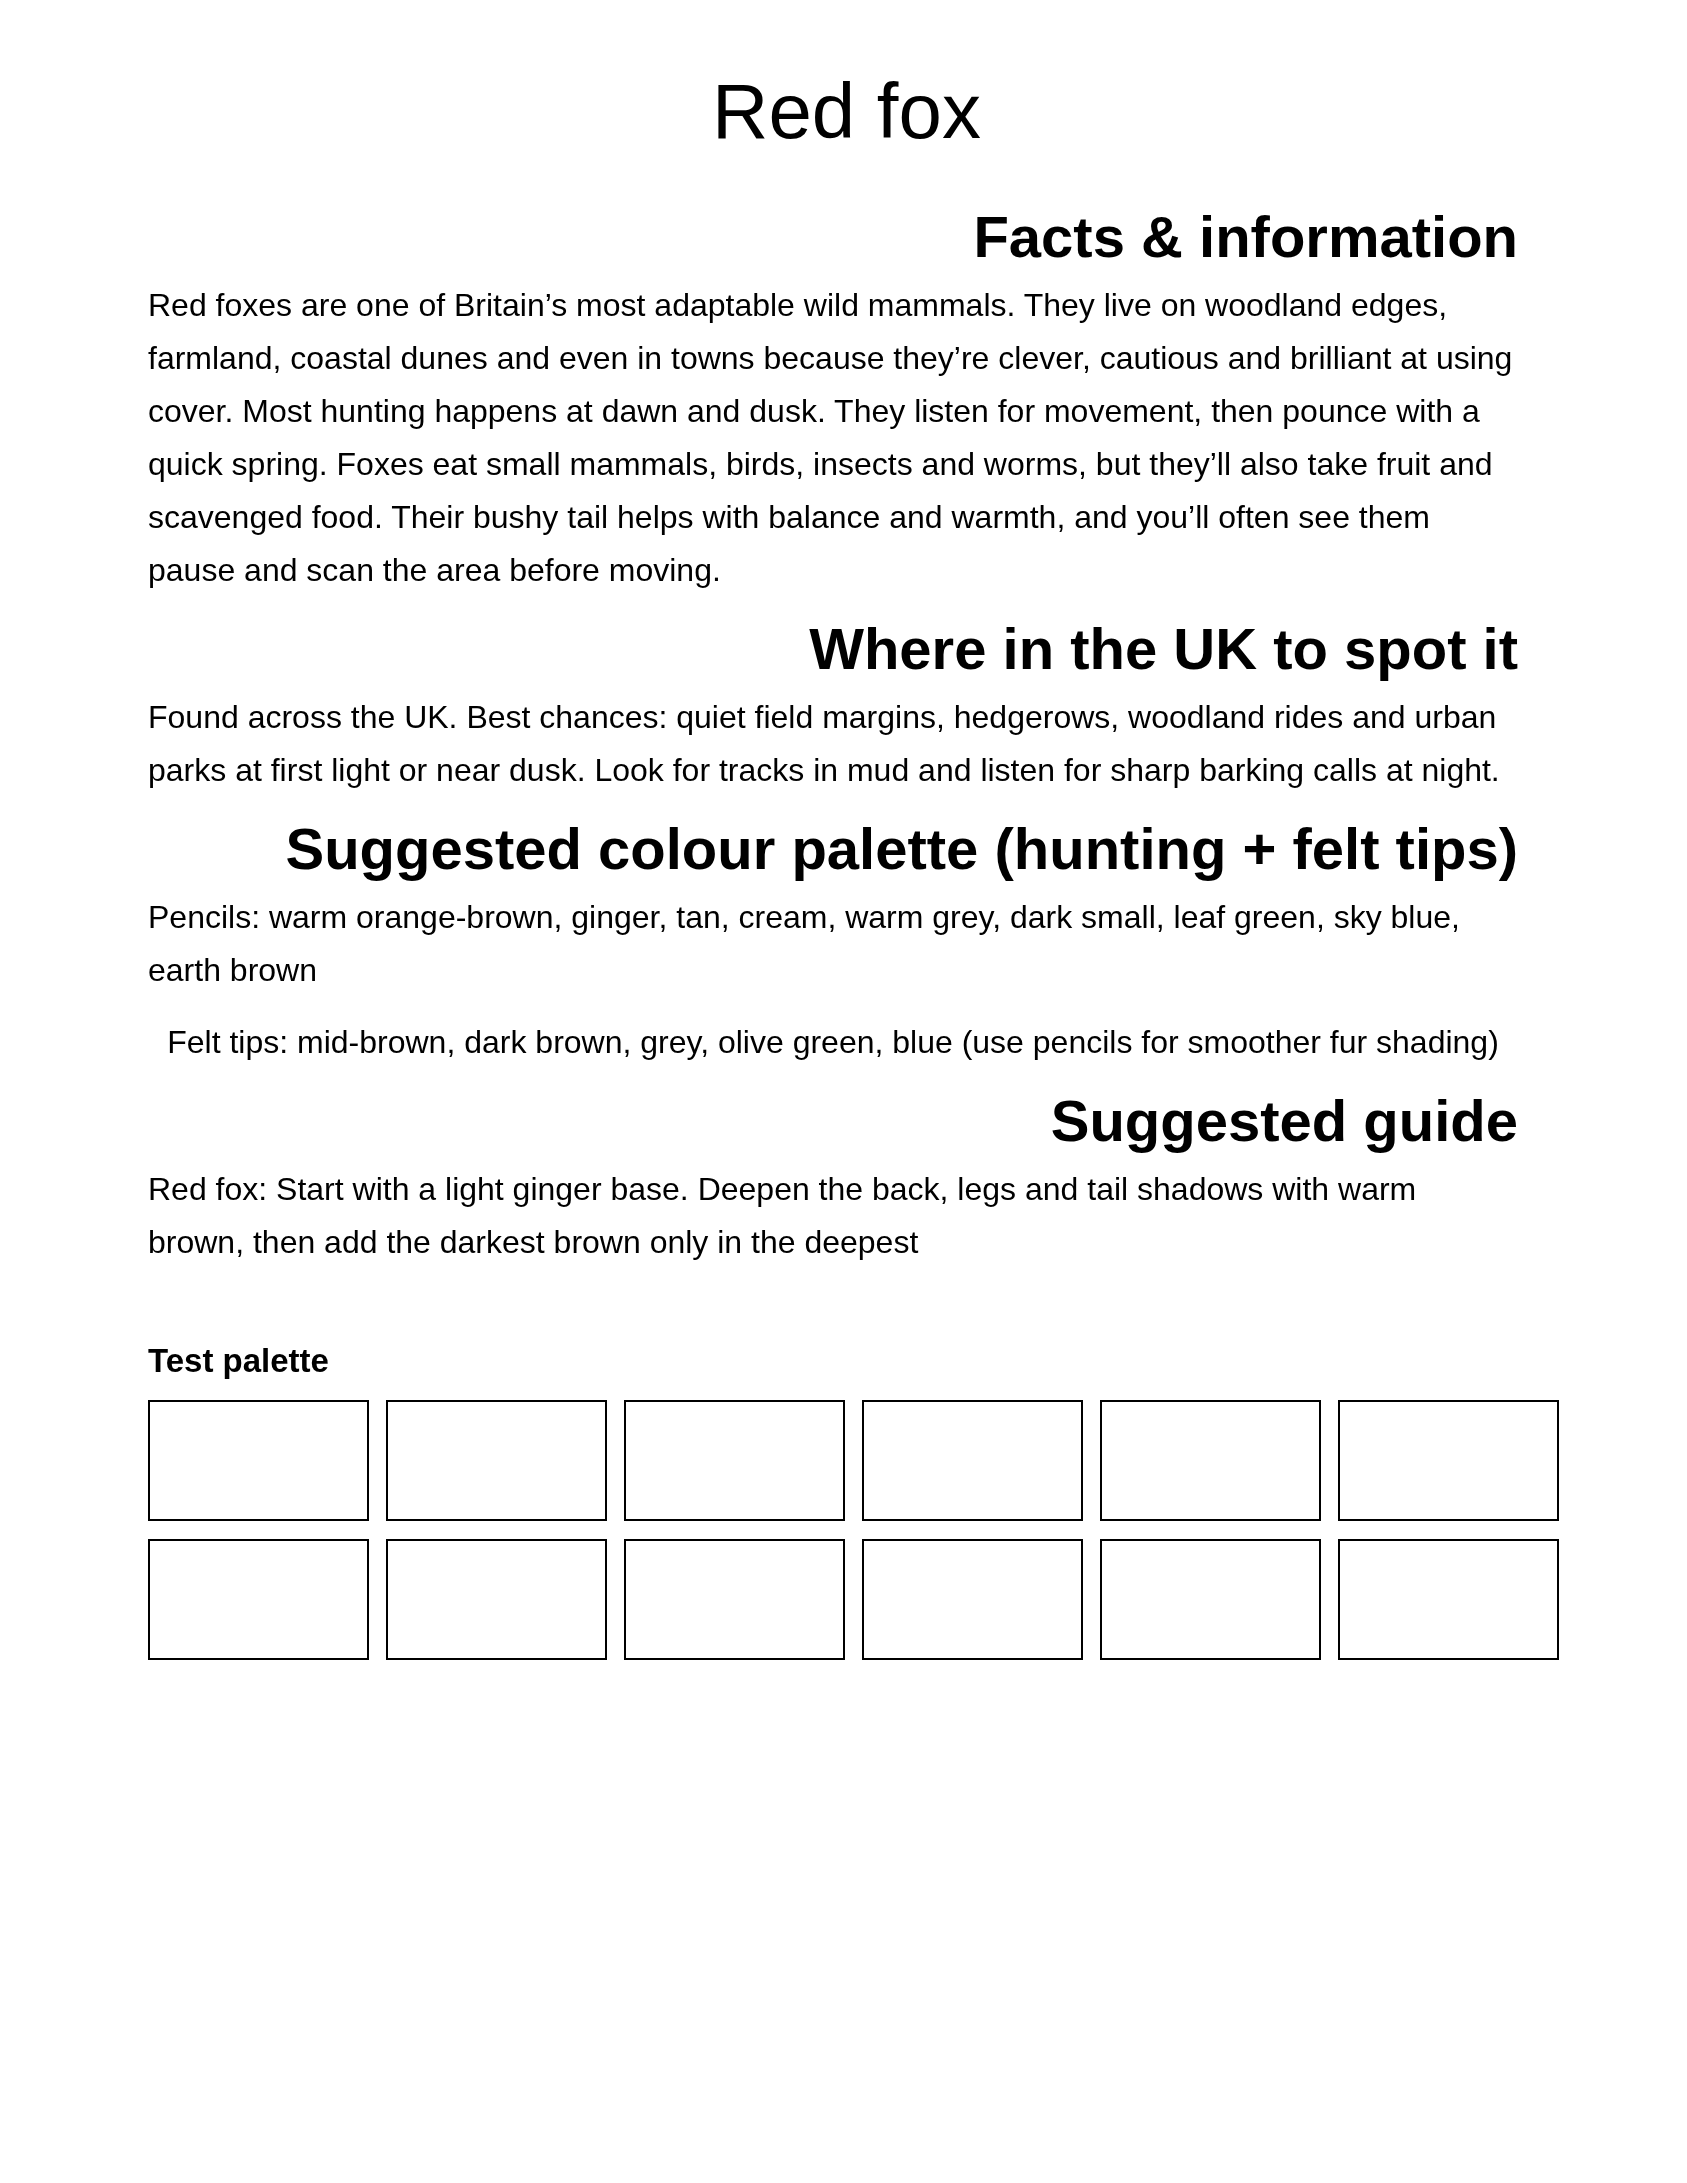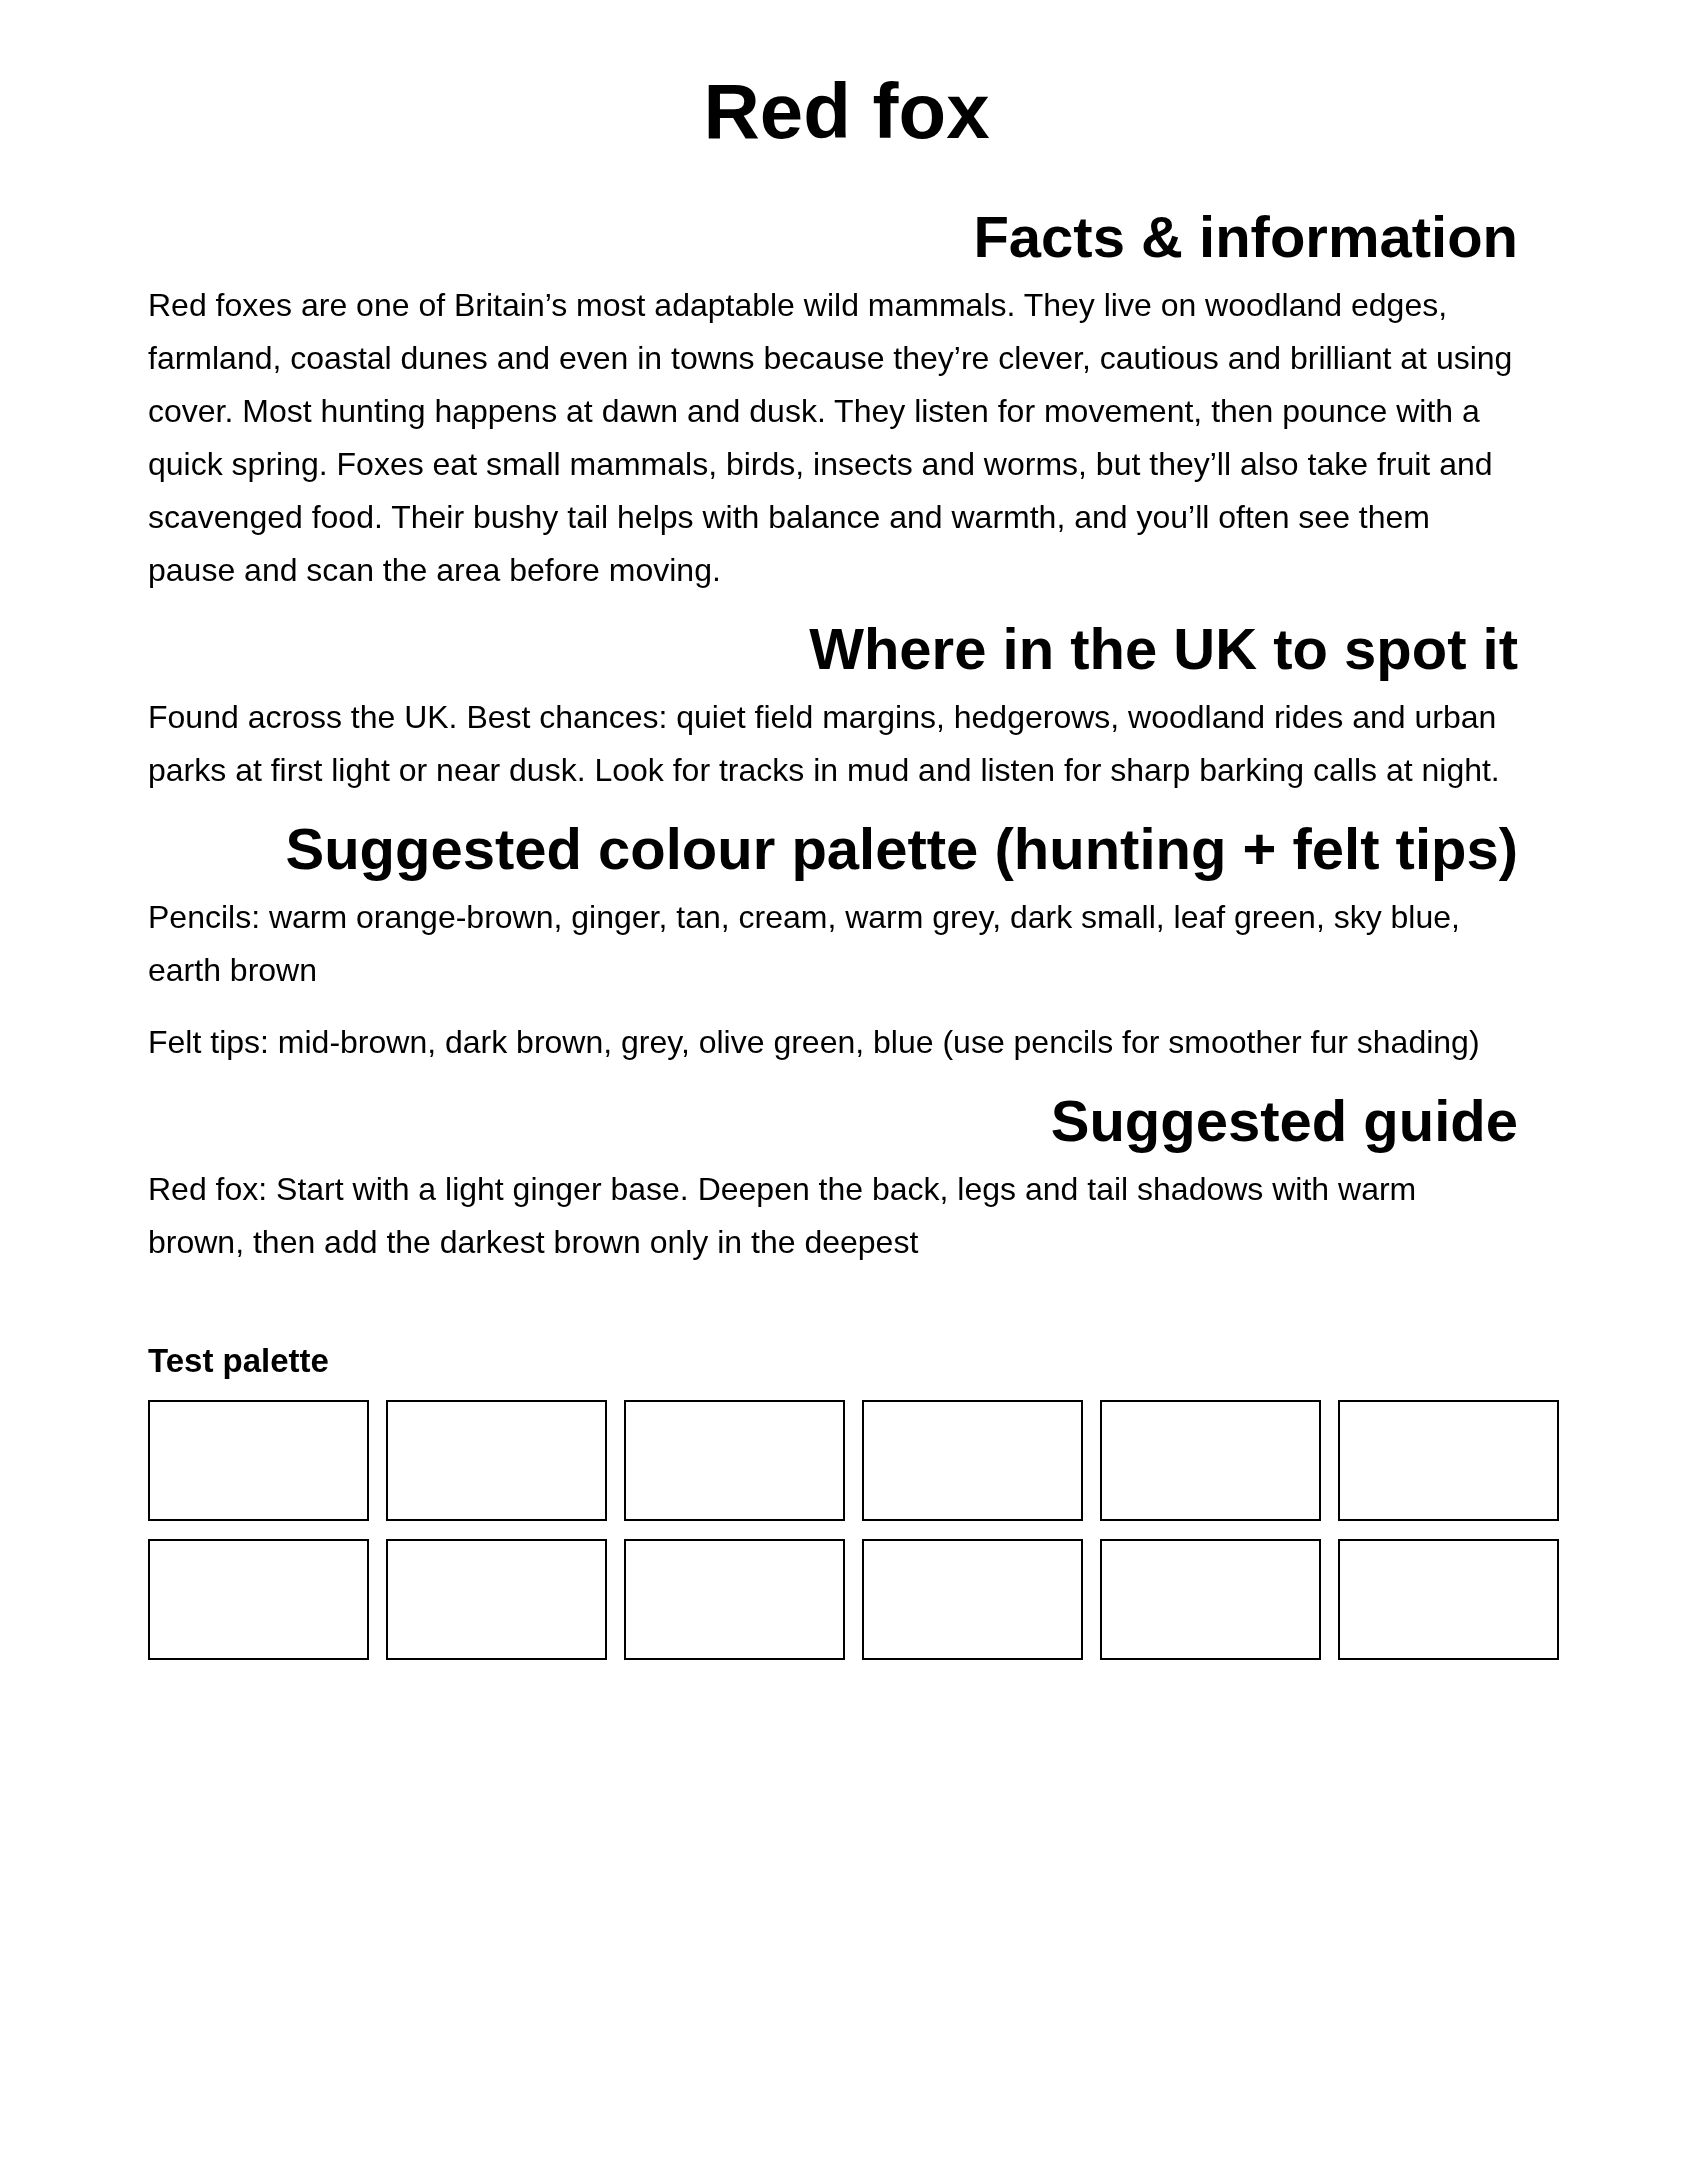--- a/index.html
+++ b/index.html
@@ -13,21 +13,21 @@
     position: relative;
     width: 1687px;
     height: 2183px;
     background: var(--page-bg, #ffffff);
     overflow: hidden;
   }
   h1.doc-title {
     margin: 65px 0 0 0;
     font-size: 78px;
     line-height: 93px;
-    font-weight: bold;
+    font-weight: normal;
     text-align: center;
     letter-spacing: 0;
     padding-left: 6px;
   }
   .content {
     margin-left: 148px;
     width: 1370px;
   }
   h2.section-heading {
     margin: 17px 0 0 0;
@@ -37,21 +37,21 @@
     letter-spacing: 0;
     text-align: right;
   }
   section.first h2.section-heading { margin-top: 44px; }
   p.body-text {
     margin: 8px 0 0 0;
     font-size: 32px;
     line-height: 53px;
     letter-spacing: 0;
   }
-  p.body-text.follow-para { margin-top: 18.5px; }
+  p.body-text.follow-para { margin-top: 18.5px; text-align: center; }
   .test-palette { width: 1412px; }
   .tp-label {
     margin-top: 72px;
     font-size: 33px;
     line-height: 40px;
     font-weight: bold;
   }
   .tp-row {
     display: flex;
     gap: 17px;

